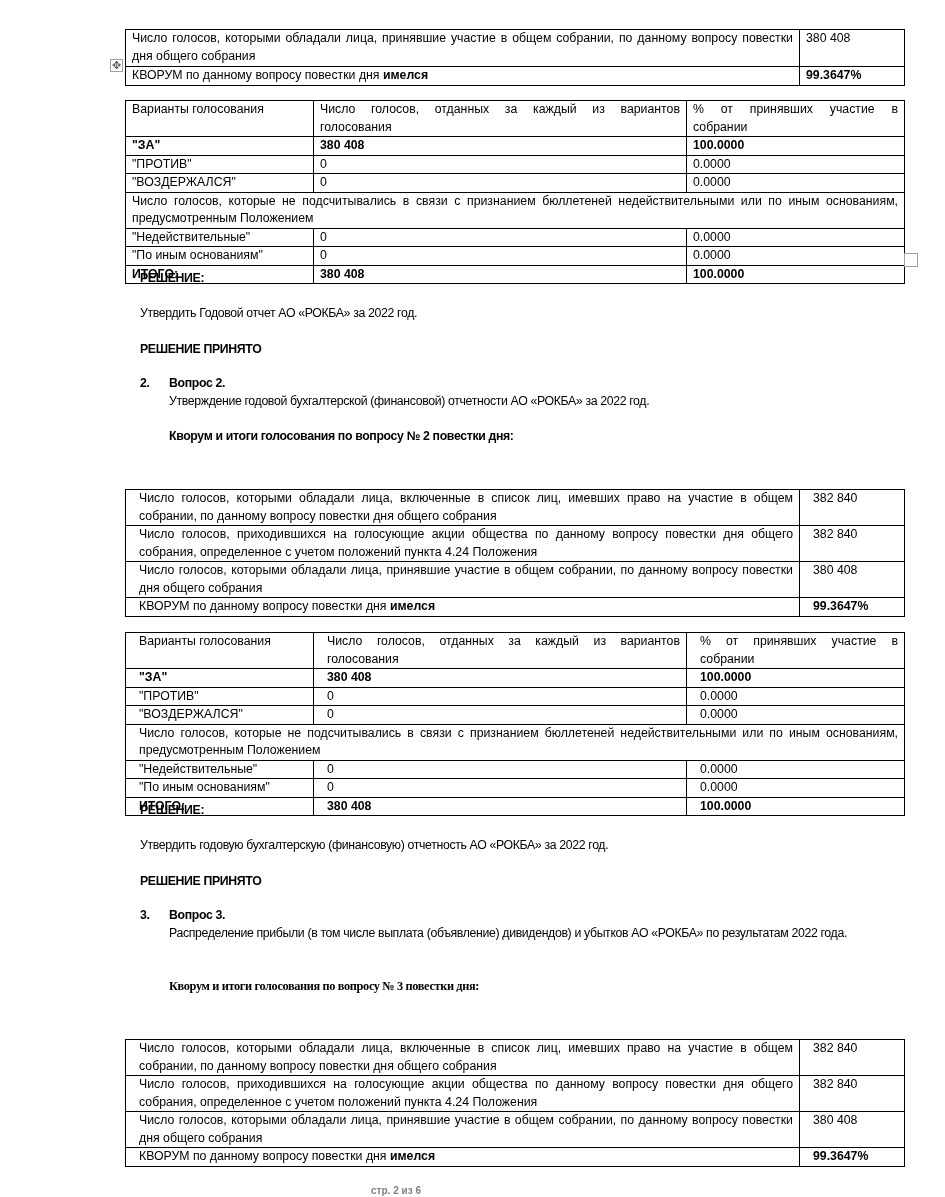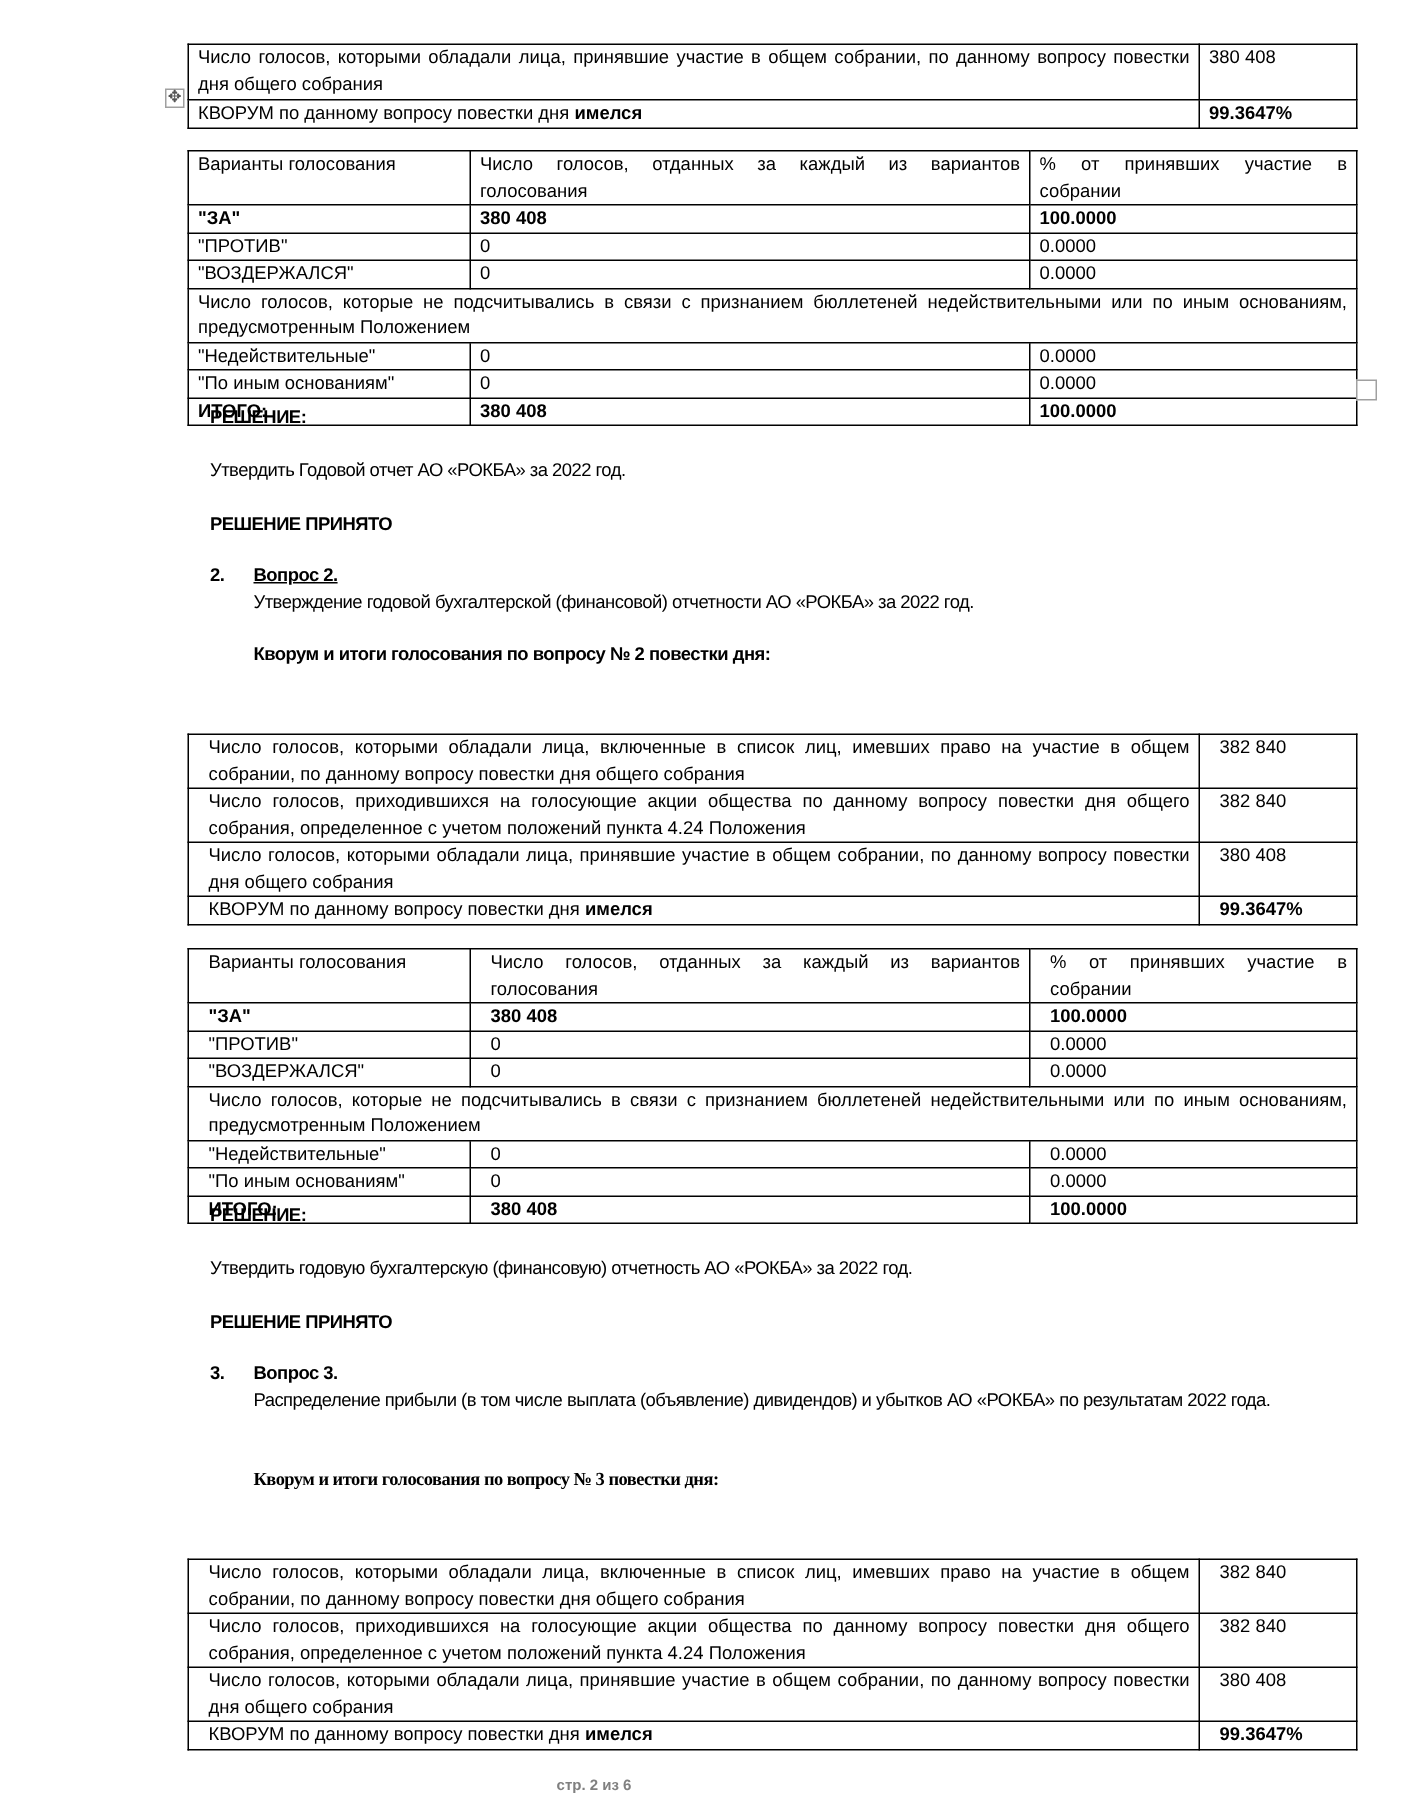--- a/index.html
+++ b/index.html
@@ -86,21 +86,21 @@
 </tbody>
   </table>
 
 <div class="resize-handle"></div>
 
 <div class="para b cond" style="left:140px; top:270px;">РЕШЕНИЕ:</div>
 <div class="para cond" style="left:140px; top:305px;">Утвердить Годовой отчет АО «РОКБА» за 2022 год.</div>
 <div class="para b cond" style="left:140px; top:341px;">РЕШЕНИЕ ПРИНЯТО</div>
 
 <div class="para b cond" style="left:140px; top:375px;">2.</div>
-<div class="para b cond" style="left:169px; top:375px;text-decoration:underline;">Вопрос 2.</div>
+<div class="para b cond" style="left:169px; top:375px;">Вопрос 2.</div>
 <div class="para cond" style="left:169px; top:393px; width:724px;">Утверждение годовой бухгалтерской (финансовой) отчетности АО «РОКБА» за 2022 год.</div>
 <div class="para b cond" style="left:169px; top:428px;">Кворум и итоги голосования по вопросу № 2 повестки дня:</div>
 
 <table class="t ind2" style="left:125px; top:463px; width:779px;">
   <colgroup>
       <col style="width:674px">
       <col style="width:105px">
     </colgroup>
   <tbody>
       <tr>

